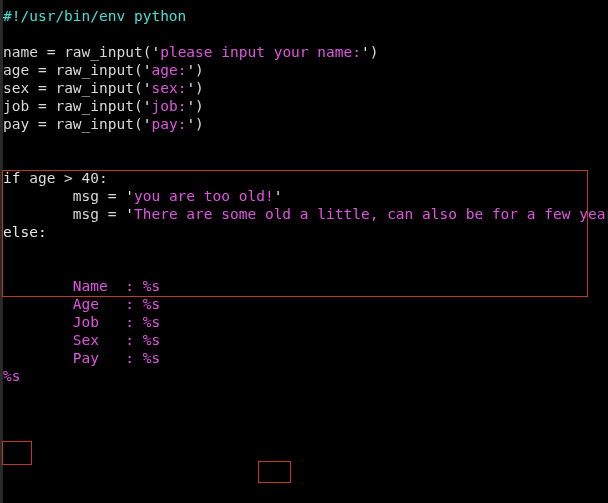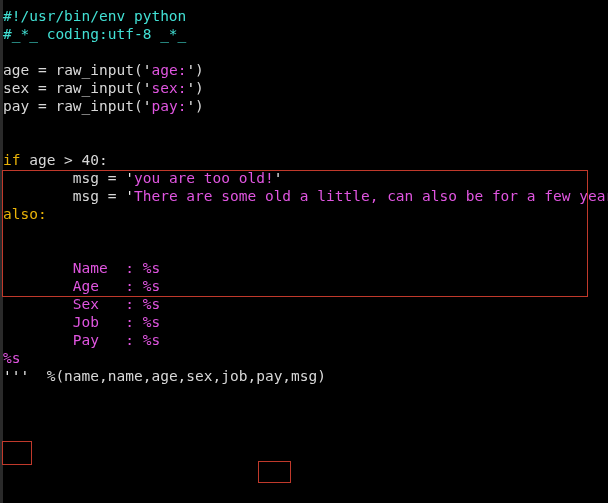--- a/index.html
+++ b/index.html
@@ -38,21 +38,21 @@
     height: 18px;
     line-height: 18px;
     font-size: 14.5px;
     white-space: pre;
     letter-spacing: 0px;
   }
   .blank { height: 18px; }
   
   .cmt  { color: #42e0d4; }
   .id   { color: #d8d8d8; }
-  .kw   { color: #eab308; }
+  .kw   { color: #e5e5e5; }
   .str  { color: #e055e0; }
   .strq { color: #e8e8e8; }
   .op   { color: #d8d8d8; }
   .pun  { color: #d8d8d8; }
   
   .hl-block {
     position: absolute;
     border: 1px solid #c0392b;
     box-sizing: border-box;
     pointer-events: none;
@@ -82,63 +82,63 @@
 <body>
 
 <div id="editor">
 
   <div class="gutter-strip"></div>
 
   <div class="code-area">
 
     <div class="line"><span class="cmt">#!/usr/bin/env python</span></div>
 
-    <div class="line"><span class="cmt">#_*_ coding:utf-8 _*_</span></div>
 
     <div class="line blank"></div>
 
+    <div class="line"><span class="id">name</span><span class="op"> = </span><span class="id">raw_input(</span><span class="strq">'</span><span class="str">please input your name:</span><span class="strq">'</span><span class="pun">)</span></div>
 
     <div class="line"><span class="id">age</span><span class="op"> = </span><span class="id">raw_input(</span><span class="strq">'</span><span class="str">age:</span><span class="strq">'</span><span class="pun">)</span></div>
 
     <div class="line"><span class="id">sex</span><span class="op"> = </span><span class="id">raw_input(</span><span class="strq">'</span><span class="str">sex:</span><span class="strq">'</span><span class="pun">)</span></div>
 
+    <div class="line"><span class="id">job</span><span class="op"> = </span><span class="id">raw_input(</span><span class="strq">'</span><span class="str">job:</span><span class="strq">'</span><span class="pun">)</span></div>
 
     <div class="line"><span class="id">pay</span><span class="op"> = </span><span class="id">raw_input(</span><span class="strq">'</span><span class="str">pay:</span><span class="strq">'</span><span class="pun">)</span></div>
 
     <div class="line blank"></div>
     <div class="line blank"></div>
 
     <div class="line"><span class="kw">if</span><span class="id"> age &gt; 40:</span></div>
 
     <div class="line"><span class="id">        </span><span class="id">msg = </span><span class="strq">'</span><span class="str">you are too old!</span><span class="strq">'</span></div>
 
 
     <div class="line"><span class="id">        </span><span class="id">msg = </span><span class="strq">'</span><span class="str">There are some old a little, can also be for a few years</span></div>
 
-    <div class="line"><span class="kw">also:</span></div>
+    <div class="line"><span class="kw">else:</span></div>
 
 
     <div class="line blank"></div>
     <div class="line blank"></div>
 
 
 
     <div class="line"><span class="str">        Name  : %s</span></div>
 
     <div class="line"><span class="str">        Age   : %s</span></div>
 
+    <div class="line"><span class="str">        Job   : %s</span></div>
+
     <div class="line"><span class="str">        Sex   : %s</span></div>
-
-    <div class="line"><span class="str">        Job   : %s</span></div>
 
     <div class="line"><span class="str">        Pay   : %s</span></div>
 
     <div class="line"><span class="str">%s</span></div>
 
-    <div class="line"><span class="strq">'''</span><span class="id">  %(name,name,age,sex,job,pay,</span><span class="id">msg</span><span class="pun">)</span></div>
 
   </div>
 
   <div class="hl-block" id="block-if"></div>
   <div class="hl-block" id="box-percent-s"></div>
   <div class="hl-block" id="box-msg"></div>
 
 </div>
 
 </body></html>

